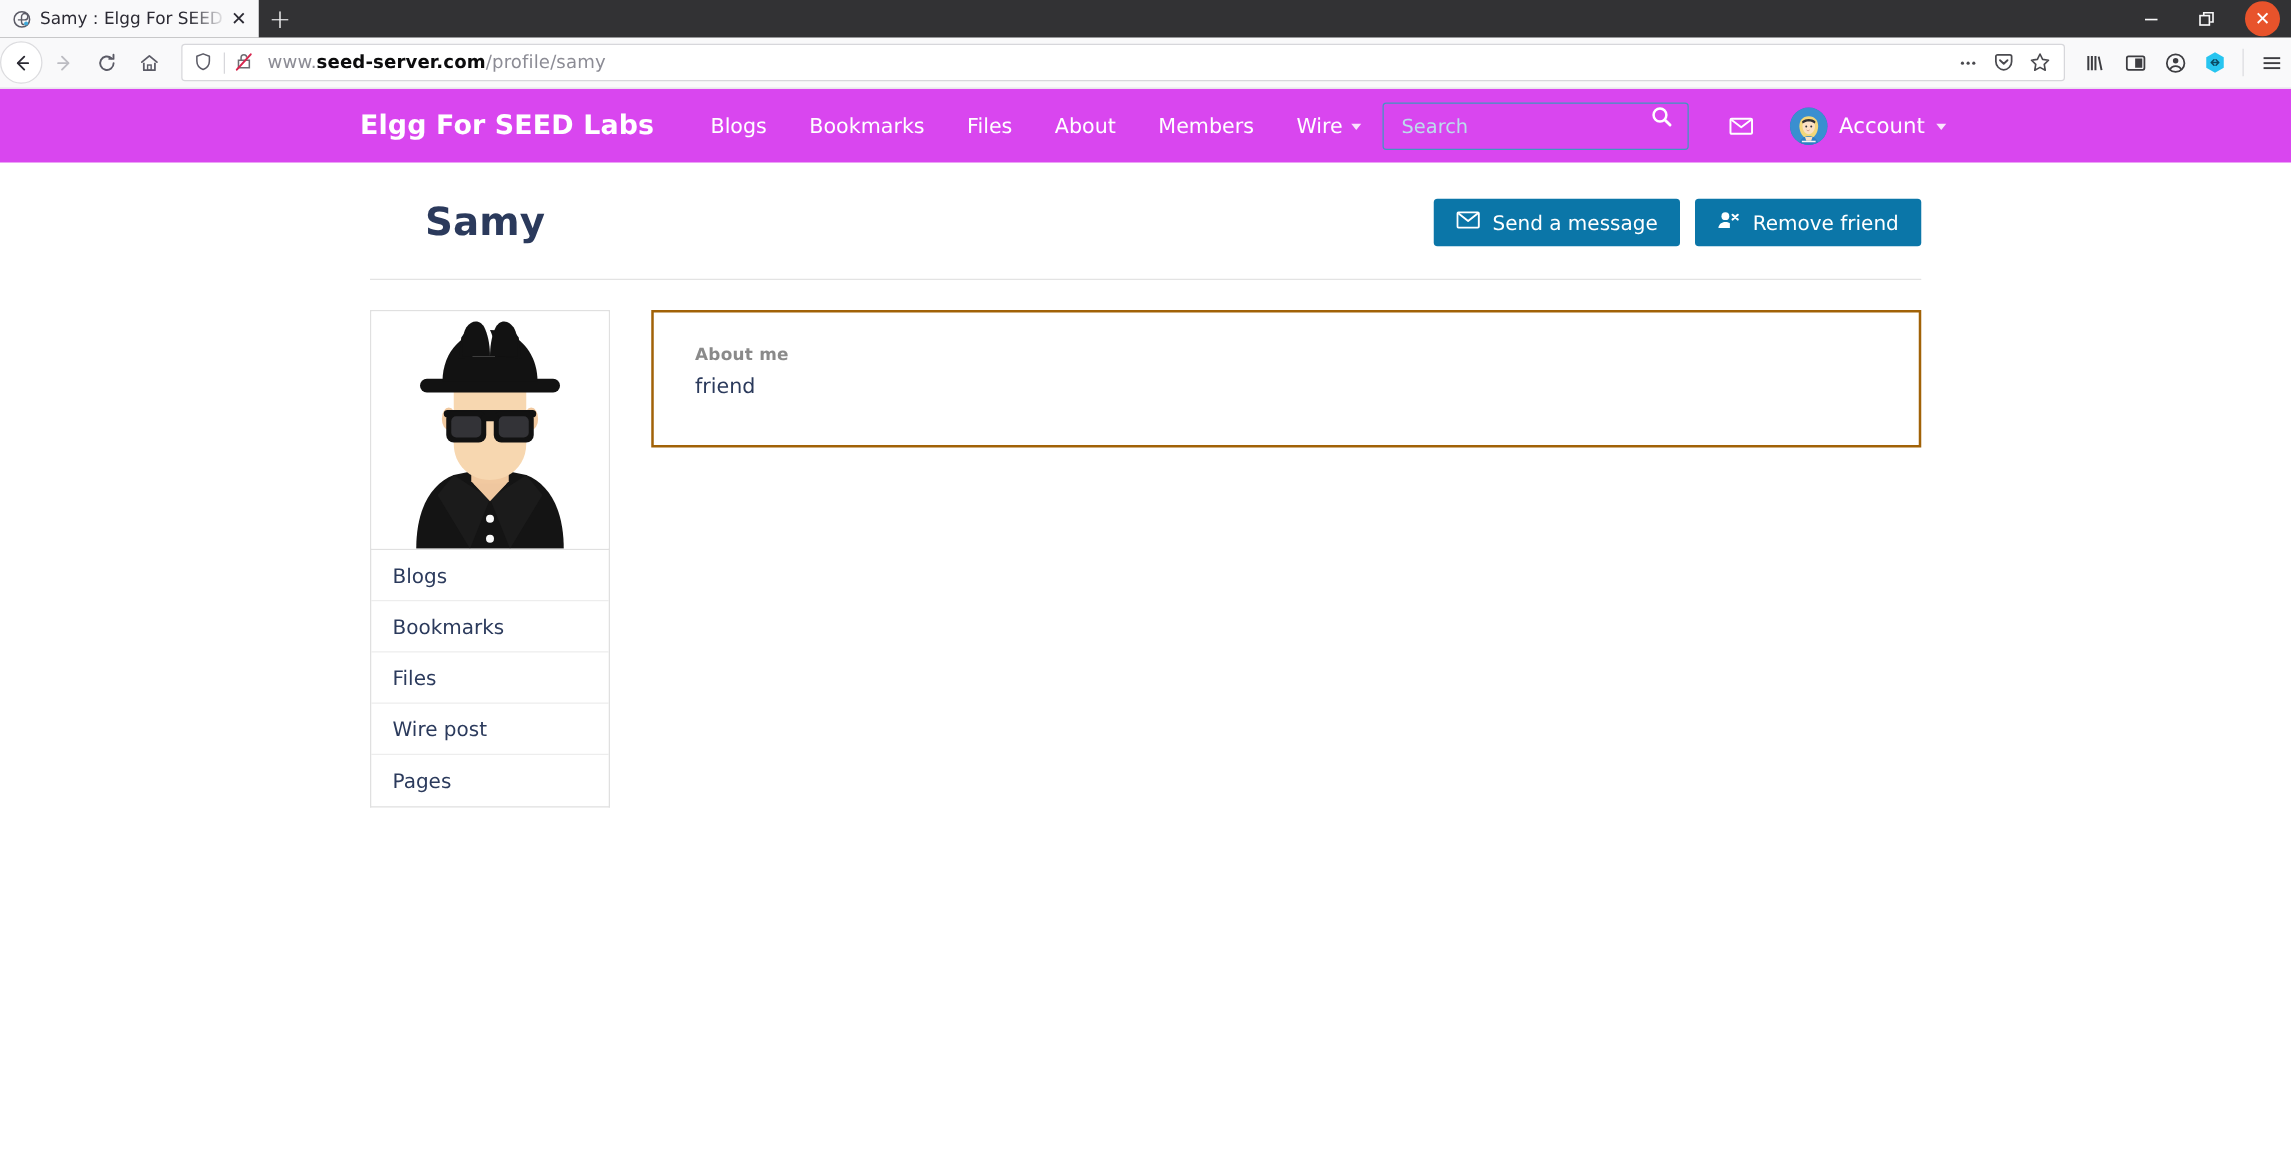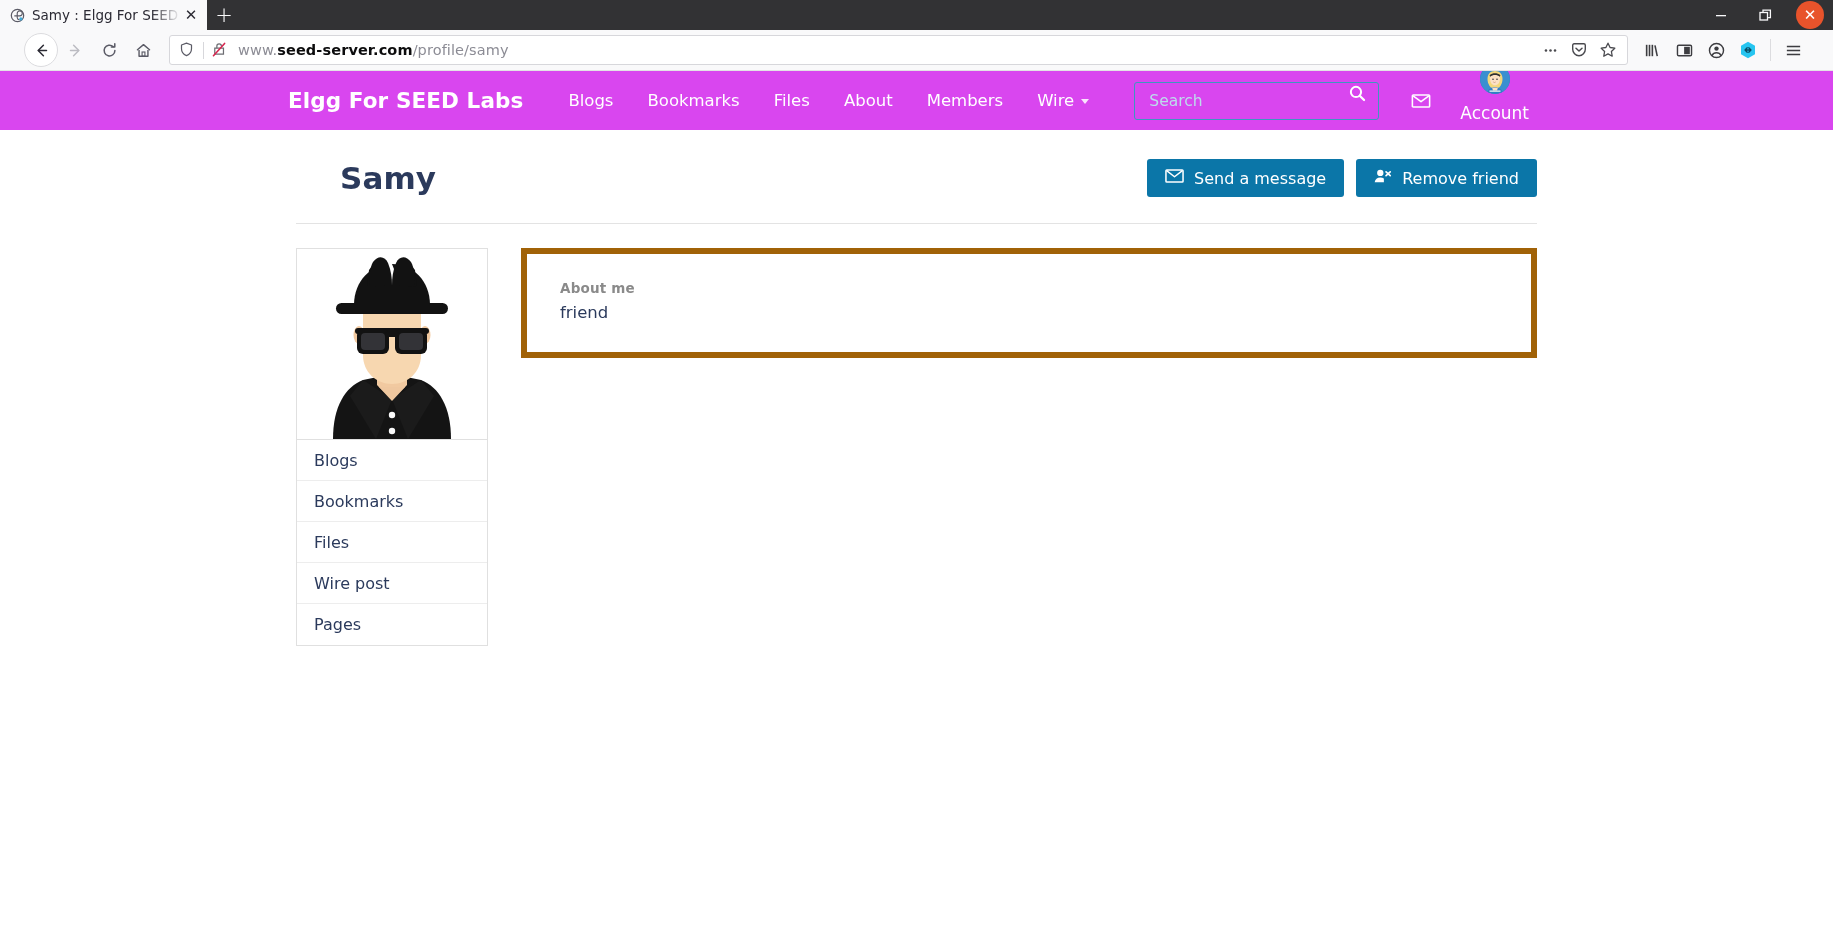--- a/index.html
+++ b/index.html
@@ -72,21 +72,21 @@
     background: #e8532b;
     display: flex; align-items: center; justify-content: center;
     color: #fff; font-size: 15px;
   }
 
   .navbar {
     height: 41px;
     background: #f9f9fa;
     display: flex;
     align-items: center;
-    padding: 0 24px;
+    padding: 0 0;
     flex: none;
     border-bottom: 1px solid #e3e3e5;
   }
   .navbtn {
     width: 34px; height: 34px;
     display: flex; align-items: center; justify-content: center;
     color: #5b5b66;
     flex: none;
   }
   .navbtn.back {
@@ -204,21 +204,20 @@
     padding: 0;
   }
   .searchbox input::placeholder { color: #bcdcec; opacity: 1; }
   .search-btn { width: 22px; height: 22px; display: flex; align-items: center; justify-content: center; color: #fff; flex: none; }
   .mail-icon { width: 44px; display: flex; align-items: center; justify-content: center; color: #fff; margin-left: 20px; }
   .account {
     display: flex; align-items: center; gap: 9px;
     margin-left: 17px;
     color: #ffffff;
     font-size: 17px;
-    flex-direction: column;
   }
   .acct-avatar {
     width: 30px; height: 30px; border-radius: 50%;
     overflow: hidden; flex: none; background: #2a7fc4;
   }
 
   .content {
     width: 1241px;
     margin: 0 auto;
     padding-top: 29px;
@@ -269,21 +268,21 @@
     padding-left: 17px;
     font-size: 16px;
     color: #2b3a5c;
     border-bottom: 1px solid #ededed;
     cursor: pointer;
   }
   .menu-item:last-child { border-bottom: none; }
 
   .right-col { flex: 1; }
   .about-card {
-    border: 6px solid #a16207;
+    border: 2px solid #a16207;
     background: #ffffff;
     padding: 26px 16px 30px 33px;
     min-height: 110px;
   }
   .about-label {
     font-size: 13.5px;
     font-weight: bold;
     color: #8a8a8a;
     margin-bottom: 7px;
     letter-spacing: .2px;

